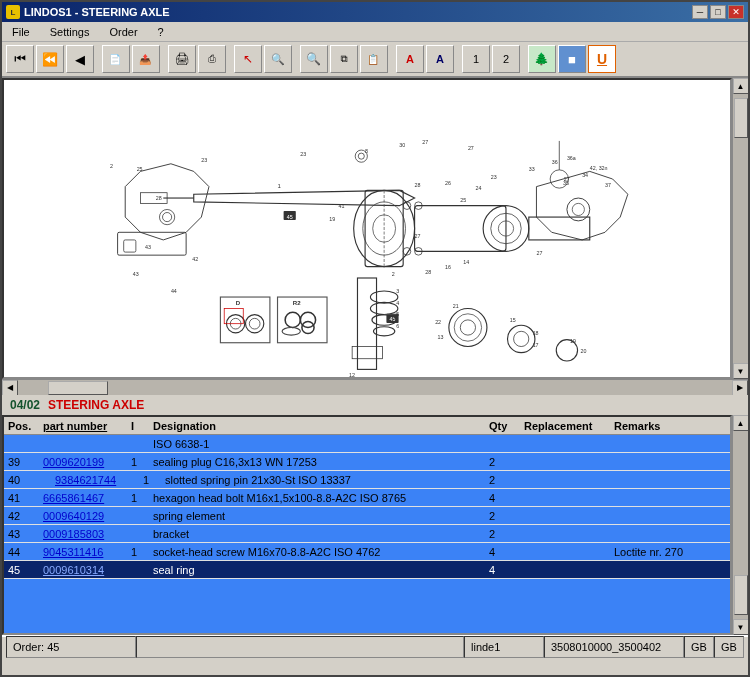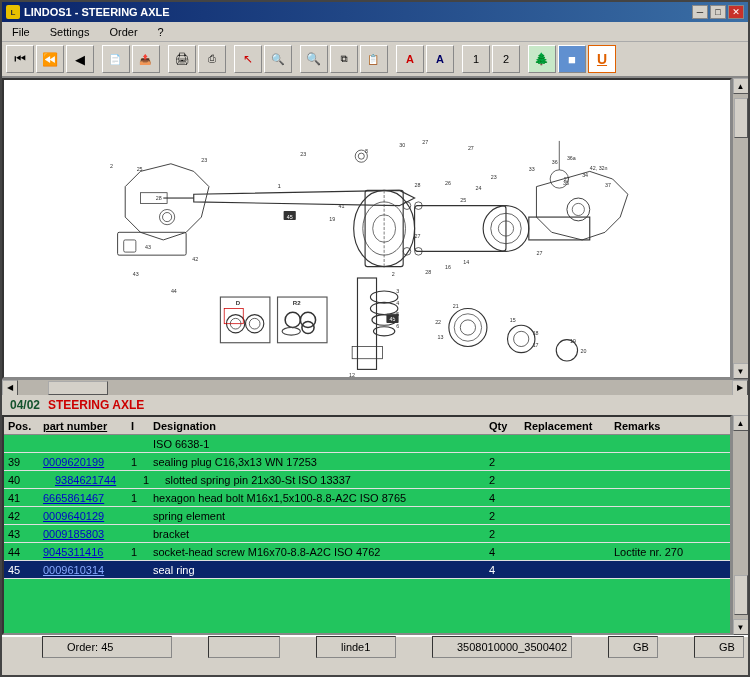--- a/index.html
+++ b/index.html
@@ -77,21 +77,21 @@
       flex-direction: column;
       align-items: center;
     }
     .scroll-btn { width: 16px; height: 16px; background: #d4d0c8; border: 1px outset #aaa; display: flex; align-items: center; justify-content: center; font-size: 8px; cursor: pointer; }
     .scroll-track { flex: 1; width: 100%; background: #b8b4ac; position: relative; }
     .scroll-thumb { width: 14px; height: 40px; background: #d4d0c8; border: 1px outset #aaa; position: absolute; top: 4px; left: 1px; }
 
     
     .table-area {
       height: 220px;
-      background: #22c55e;
+      background: #3b82f6;
       border: 2px inset #888;
       overflow: hidden;
       position: relative;
     }
     .table-header-row {
       background: #d4d0c8;
       height: 18px;
       display: flex;
       align-items: center;
       border-bottom: 1px solid #888;
@@ -146,24 +146,23 @@
       border-top: 2px solid #fff;
       display: flex;
       align-items: center;
       padding: 0 4px;
       gap: 0;
       font-size: 11px;
     }
     .status-segment {
       height: 22px;
       border: 1px inset #888;
-      padding: 0 24px;
-      display: flex;
-      align-items: center;
-      margin-left: 36px;
+      padding: 0 6px;
+      display: flex;
+      align-items: center;
     }
     .status-order { width: 130px; }
     .status-mid { flex: 1; }
     .status-user { width: 80px; }
     .status-code { width: 140px; }
     .status-lang1 { width: 30px; }
     .status-lang2 { width: 30px; }
 
     .wrapper {
       width: 750px;

